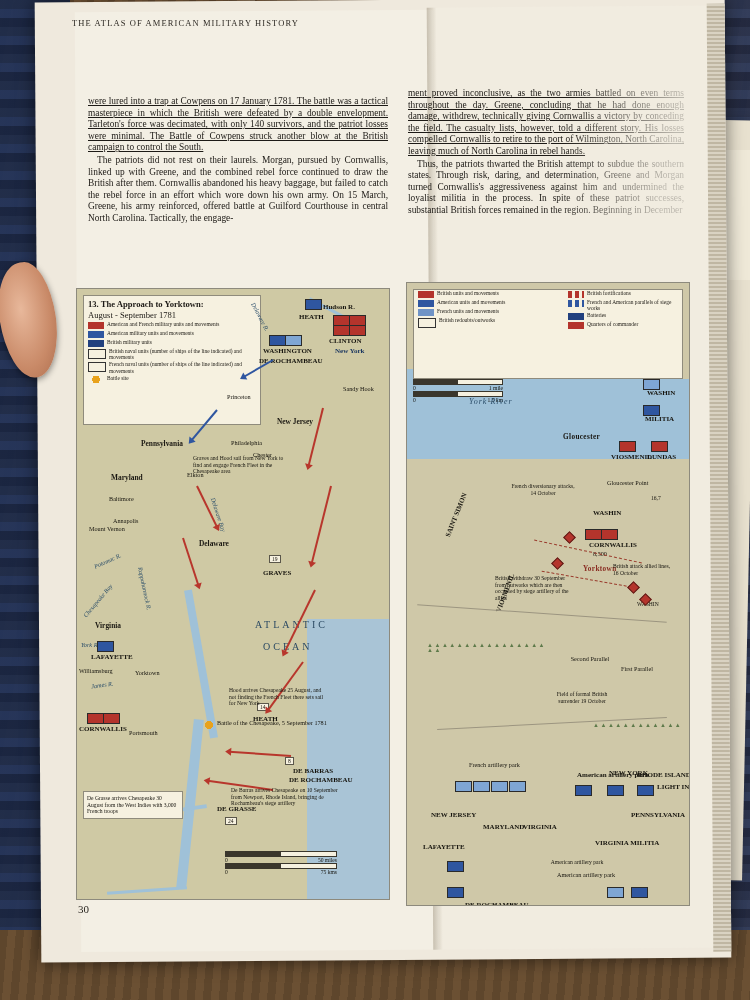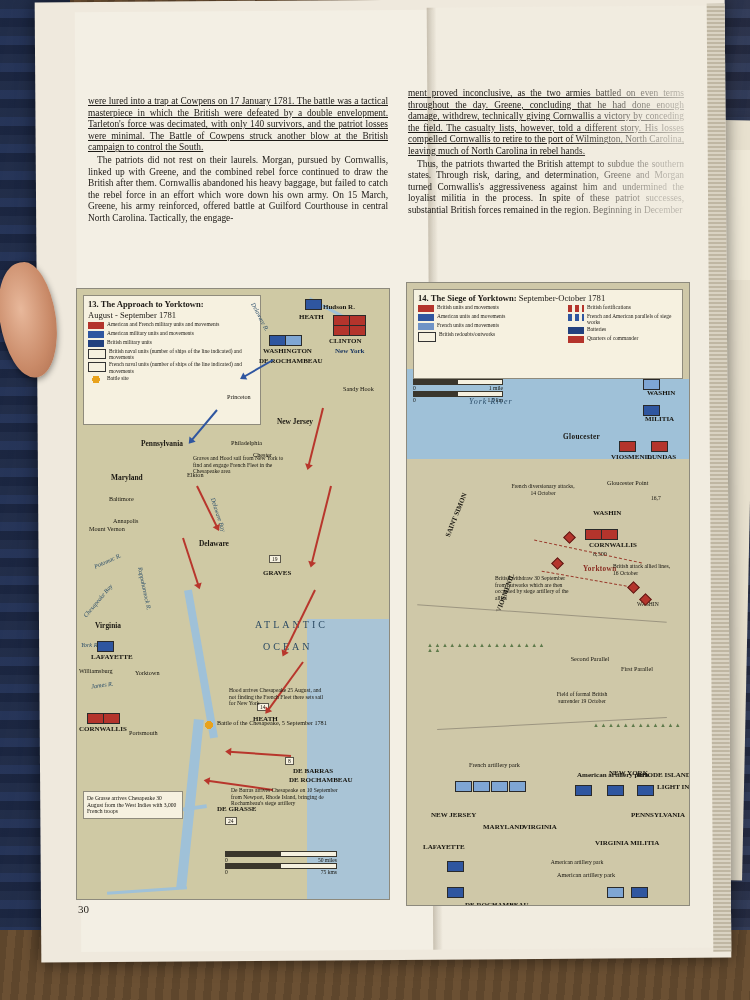--- a/index.html
+++ b/index.html
@@ -132,20 +132,21 @@
   <div class="next-page"></div>
   <div class="next-page-ill"></div>
 
   <div class="book">
     <div class="page-left"></div>
     <div class="page-right"></div>
     <div class="gutter"></div>
     <div class="book-edge-right"></div>
   </div>
 
+  <div class="running-head">THE ATLAS OF AMERICAN MILITARY HISTORY</div>
   <div class="folio">30</div>
 
   <div class="col col-left">
     <p class="first">were lured into a trap at Cowpens on 17 January 1781. The battle was a tactical masterpiece in which the British were defeated by a double envelopment. Tarleton's force was decimated, with only 140 survivors, and the patriot losses were minimal. The Battle of Cowpens struck another blow at the British campaign to control the South.</p>
     <p>The patriots did not rest on their laurels. Morgan, pursued by Cornwallis, linked up with Greene, and the combined rebel force continued to draw the British after them. Cornwallis abandoned his heavy baggage, but failed to catch the rebel force in an effort which wore down his own army. On 15 March, Greene, his army reinforced, offered battle at Guilford Courthouse in central North Carolina. Tactically, the engage-</p>
   </div>
   <div class="col col-right">
     <p class="first">ment proved inconclusive, as the two armies battled on even terms throughout the day. Greene, concluding that he had done enough damage, withdrew, technically giving Cornwallis a victory by conceding the field. The casualty lists, however, told a different story. His losses compelled Cornwallis to retire to the port of Wilmington, North Carolina, leaving much of North Carolina in rebel hands.</p>
     <p>Thus, the patriots thwarted the British attempt to subdue the southern states. Through risk, daring, and determination, Greene and Morgan turned Cornwallis's aggressiveness against him and undermined the loyalist militia in the process. In spite of these patriot successes, substantial British forces remained in the region. Beginning in December</p>
   </div>
@@ -280,21 +281,20 @@
       </div>
     </div>
   </div>
 
   <div class="map map-14">
     <div class="m14-river" style="left:0;top:86px;width:282px;height:90px;background:#9fc1d8;
       clip-path:polygon(0 40,80 20,150 10,220 34,282 20,282 90,200 86,120 96,40 90,0 96);"></div>
     <div class="m14-river" style="left:206px;top:0;width:76px;height:96px;background:#cfc8a8;"></div>
 
     <div class="legend legend-14">
-      <div class="legend-title"><span>14. The Siege of Yorktown:</span> <span style="font-weight:normal">September-October 1781</span></div>
       <div style="display:flex;">
         <div style="width:150px;">
           <div class="legend-row">
               <span class="sym red"></span>
               <span class="txt">British units and movements</span>
             </div>
           <div class="legend-row">
               <span class="sym blue"></span>
               <span class="txt">American units and movements</span>
             </div>

